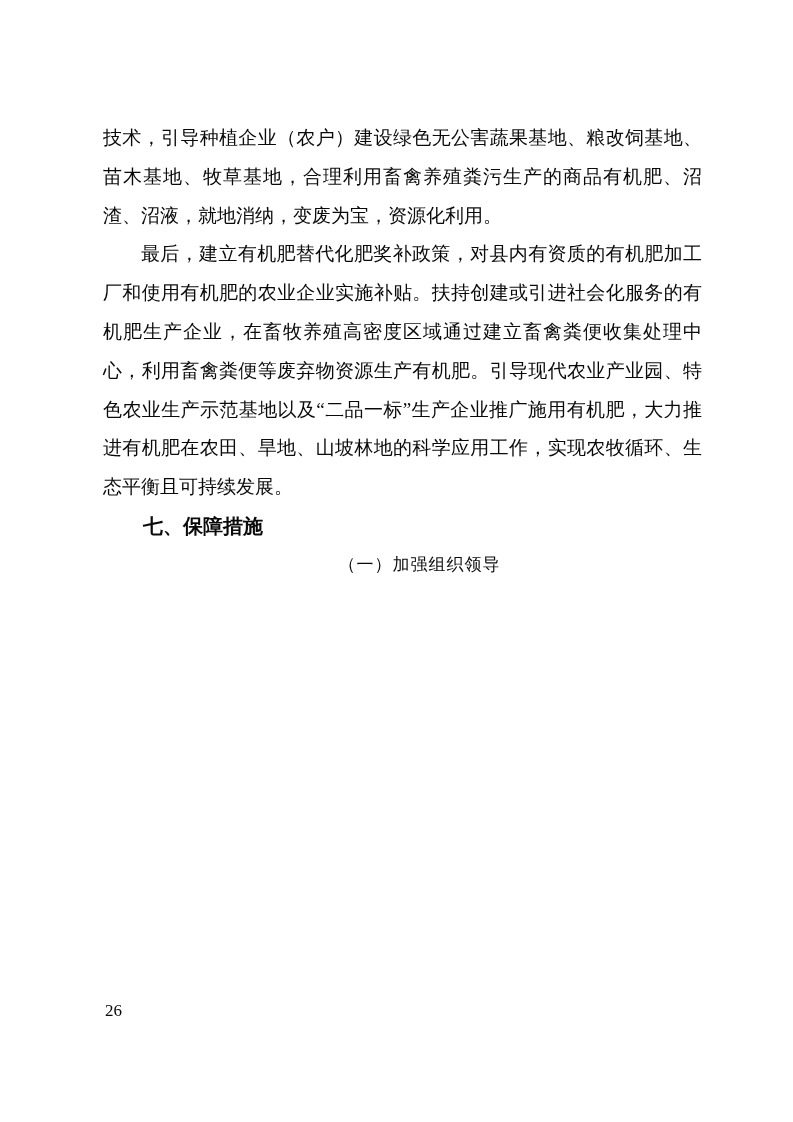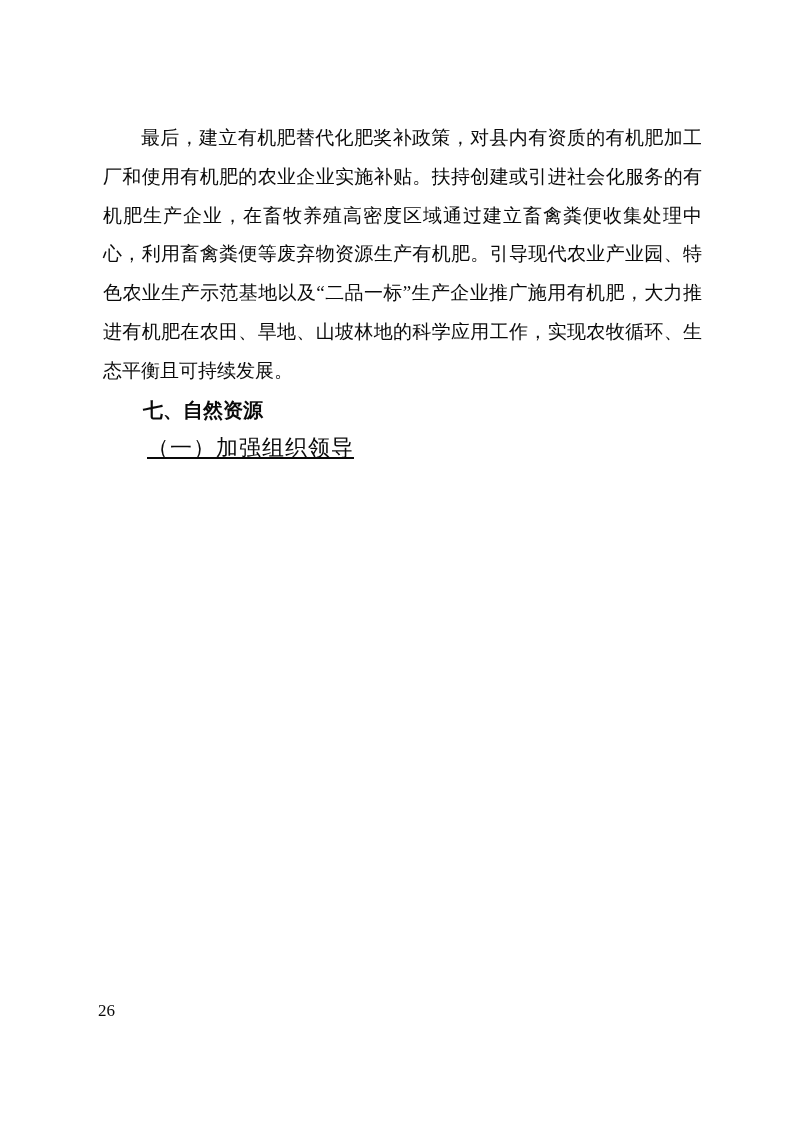--- a/index.html
+++ b/index.html
@@ -32,40 +32,40 @@
   .heading1 {
     font-family: "Liberation Sans", "DejaVu Sans", sans-serif;
     font-size: 20px;
     font-weight: bold;
     line-height: 38.8px;
     text-indent: 2em;
     text-align: left;
   }
   .heading2 {
     font-family: "Liberation Serif", "DejaVu Serif", serif;
-    font-size: 22px;
+    font-size: 17px;
     font-weight: normal;
     line-height: 38.8px;
     text-indent: 2em;
-    text-align: left;
+    text-align: center;
     letter-spacing: 1px;
-    text-decoration: underline;
   }
   .page-number {
     position: absolute;
-    left: 98px;
+    left: 105px;
     top: 1001px;
     font-family: "Liberation Serif", "DejaVu Serif", serif;
     font-size: 17px;
     color: #0a0a0a;
   }
 </style>
 </head>
 <body>
 
 <div class="page">
   <div class="content">
+    <p class="body-para">技术，引导种植企业（农户）建设绿色无公害蔬果基地、粮改饲基地、苗木基地、牧草基地，合理利用畜禽养殖粪污生产的商品有机肥、沼渣、沼液，就地消纳，变废为宝，资源化利用。</p>
     <p class="body-para indent">最后，建立有机肥替代化肥奖补政策，对县内有资质的有机肥加工厂和使用有机肥的农业企业实施补贴。扶持创建或引进社会化服务的有机肥生产企业，在畜牧养殖高密度区域通过建立畜禽粪便收集处理中心，利用畜禽粪便等废弃物资源生产有机肥。引导现代农业产业园、特色农业生产示范基地以及“二品一标”生产企业推广施用有机肥，大力推进有机肥在农田、旱地、山坡林地的科学应用工作，实现农牧循环、生态平衡且可持续发展。</p>
-    <h2 class="heading1">七、自然资源</h2>
+    <h2 class="heading1">七、保障措施</h2>
     <h3 class="heading2">（一）加强组织领导</h3>
   </div>
   <div class="page-number">26</div>
 </div>
 
 </body></html>

